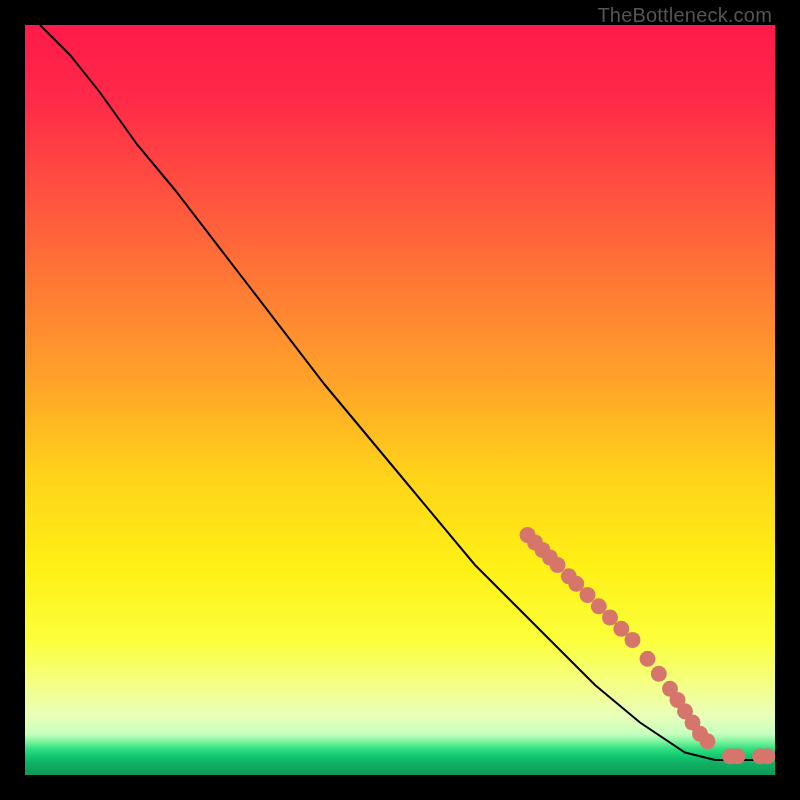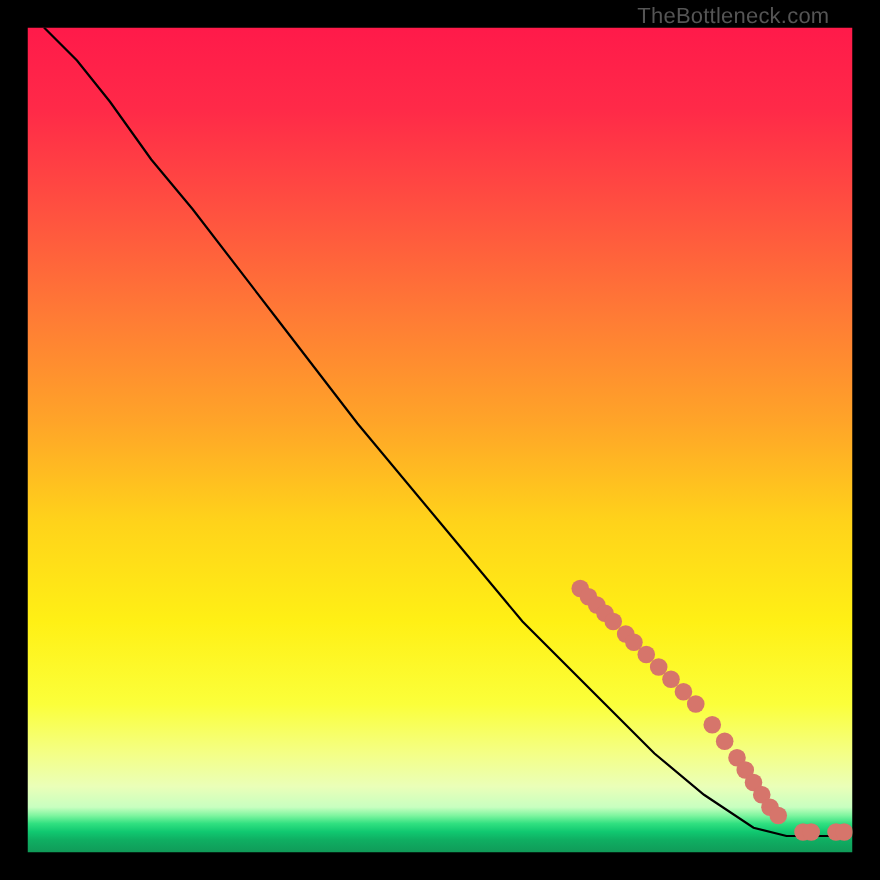--- a/index.html
+++ b/index.html
@@ -22,21 +22,21 @@
   .gradient {
     position: absolute;
     left: 0;
     top: 0;
     width: 750px;
     height: 750px;
   }
   .watermark {
     position: absolute;
     top: 4px;
-    right: 46px;
+    right: 28px;
     color: #555;
     font-size: 20px;
     font-weight: 500;
     letter-spacing: 0.2px;
   }
   svg.plot {
     position: absolute;
     left: 0;
     top: 0;
     width: 750px;

